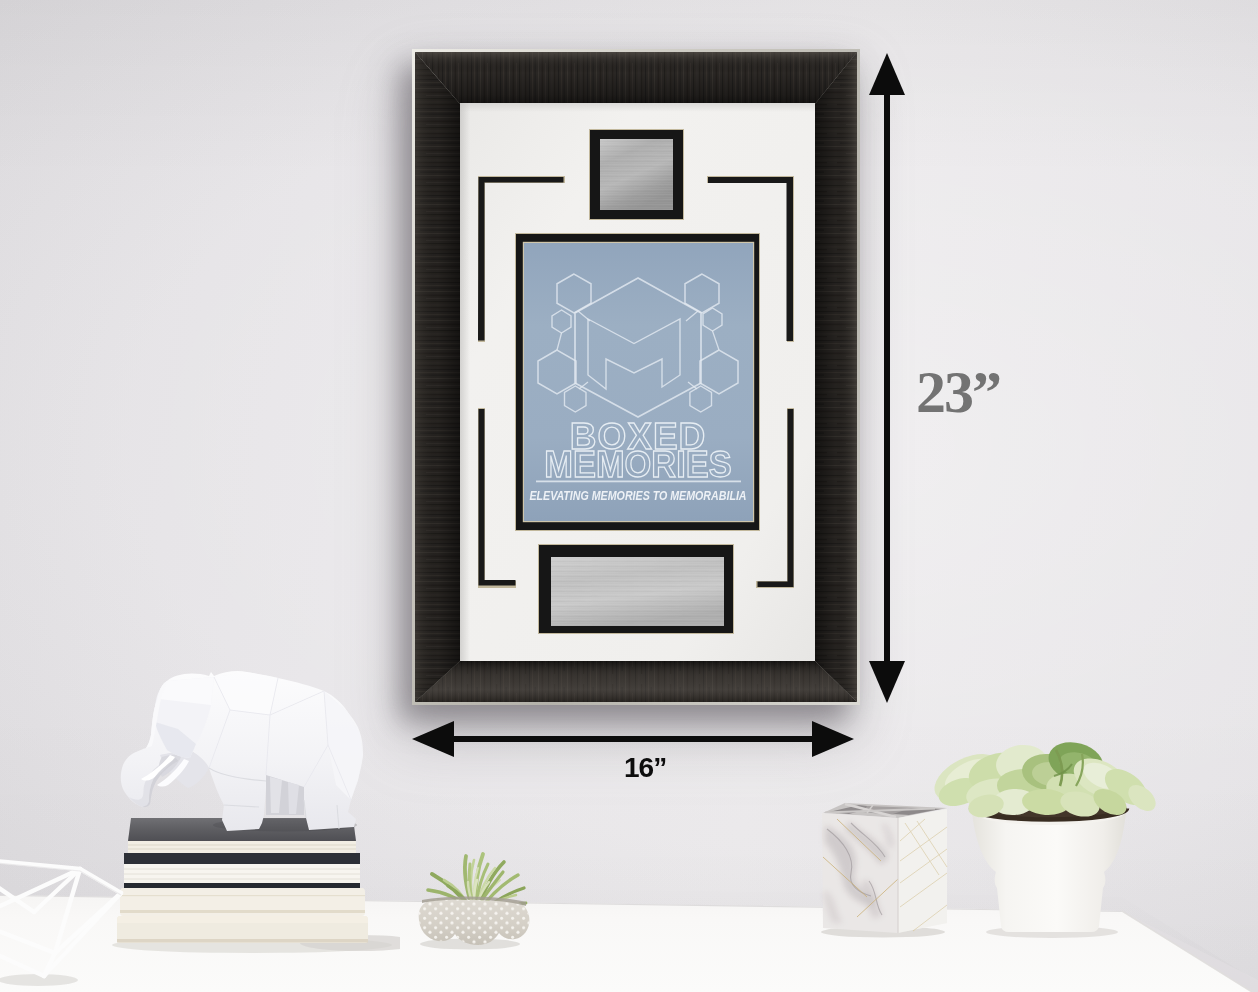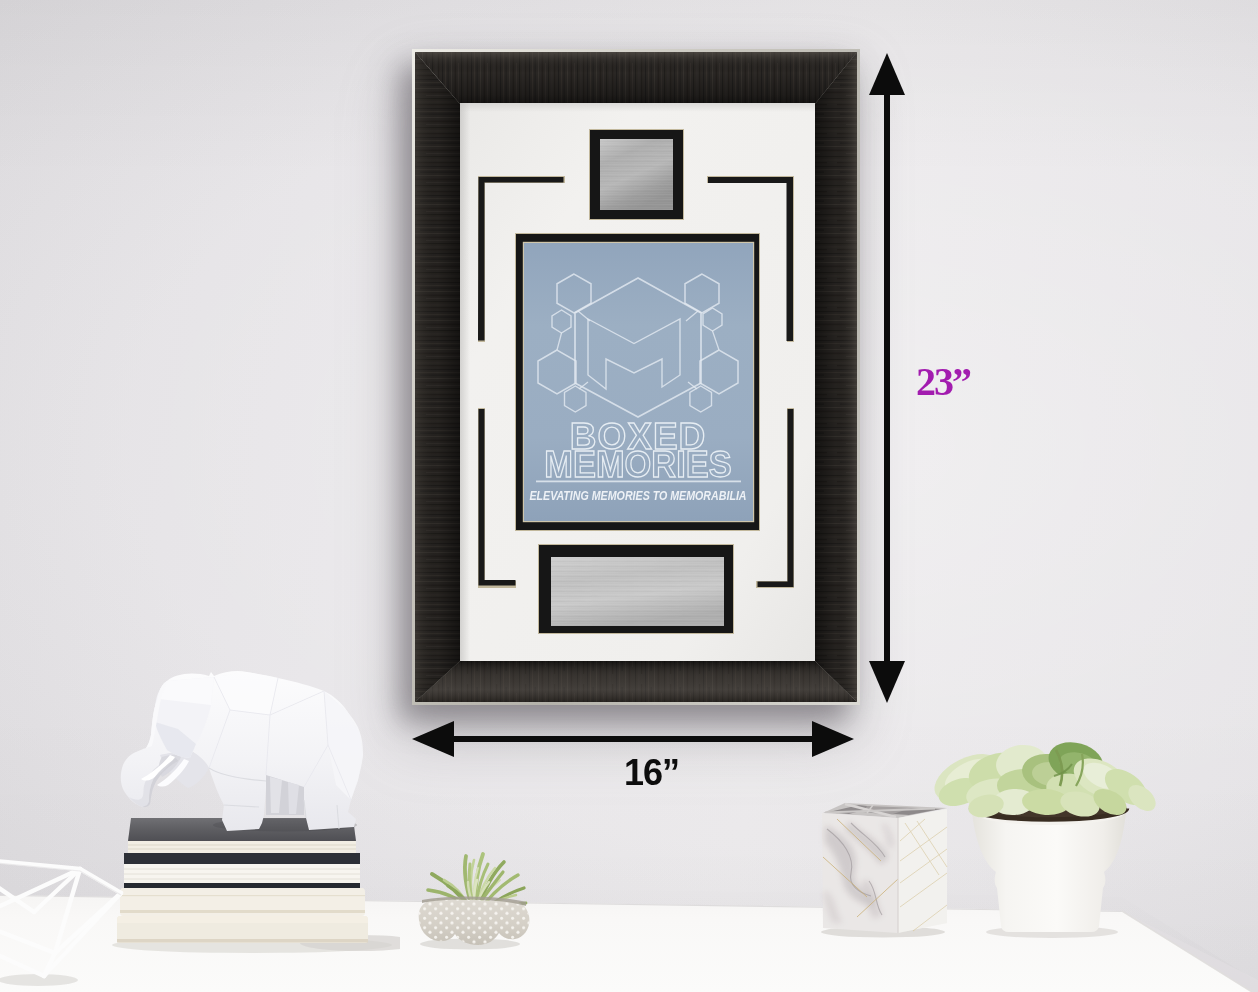--- a/index.html
+++ b/index.html
@@ -219,29 +219,29 @@
   </g>
 </svg>
 </div>
 
 <svg class="abs" style="left:860px;top:45px;" width="160" height="670" viewBox="0 0 160 670">
   <line x1="27" y1="30" x2="27" y2="632" stroke="#0c0c0c" stroke-width="6"></line>
   <polygon points="27,8 9,50 45,50" fill="#0c0c0c"></polygon>
   <polygon points="27,658 9,616 45,616" fill="#0c0c0c"></polygon>
 </svg>
 
-<div class="abs" style="left:916px;top:358px;width:120px;font-family:'Liberation Serif',serif;font-weight:700;font-size:40px;color:#a21caf;letter-spacing:-2px;">23”</div>
+<div class="abs" style="left:916px;top:358px;width:120px;font-family:'Liberation Serif',serif;font-weight:700;font-size:60px;color:#737373;letter-spacing:-2px;">23”</div>
 
 <svg class="abs" style="left:405px;top:715px;" width="460" height="50" viewBox="0 0 460 50">
   <line x1="34" y1="24" x2="424" y2="24" stroke="#0c0c0c" stroke-width="6"></line>
   <polygon points="7,24 49,6 49,42" fill="#0c0c0c"></polygon>
   <polygon points="449,24 407,6 407,42" fill="#0c0c0c"></polygon>
 </svg>
 
-<div class="abs" style="left:624px;top:752px;width:120px;font-weight:700;font-size:36px;color:#0d0d0d;letter-spacing:-1px;">16”</div>
+<div class="abs" style="left:624px;top:752px;width:120px;font-weight:700;font-size:28px;color:#0d0d0d;letter-spacing:-1px;">16”</div>
 
 <div class="abs" id="books" style="left:100px;top:655px;width:300px;height:305px;">
 <svg width="300" height="305" viewBox="0 0 300 305">
   <defs>
     <linearGradient id="bk1" x1="0" y1="0" x2="0" y2="1">
       <stop offset="0" stop-color="#707074"></stop>
           <stop offset="0.5" stop-color="#5e5e62"></stop>
           <stop offset="1" stop-color="#4f4f54"></stop>
     </linearGradient>
     <linearGradient id="eleg" x1="0" y1="0" x2="0" y2="1">

